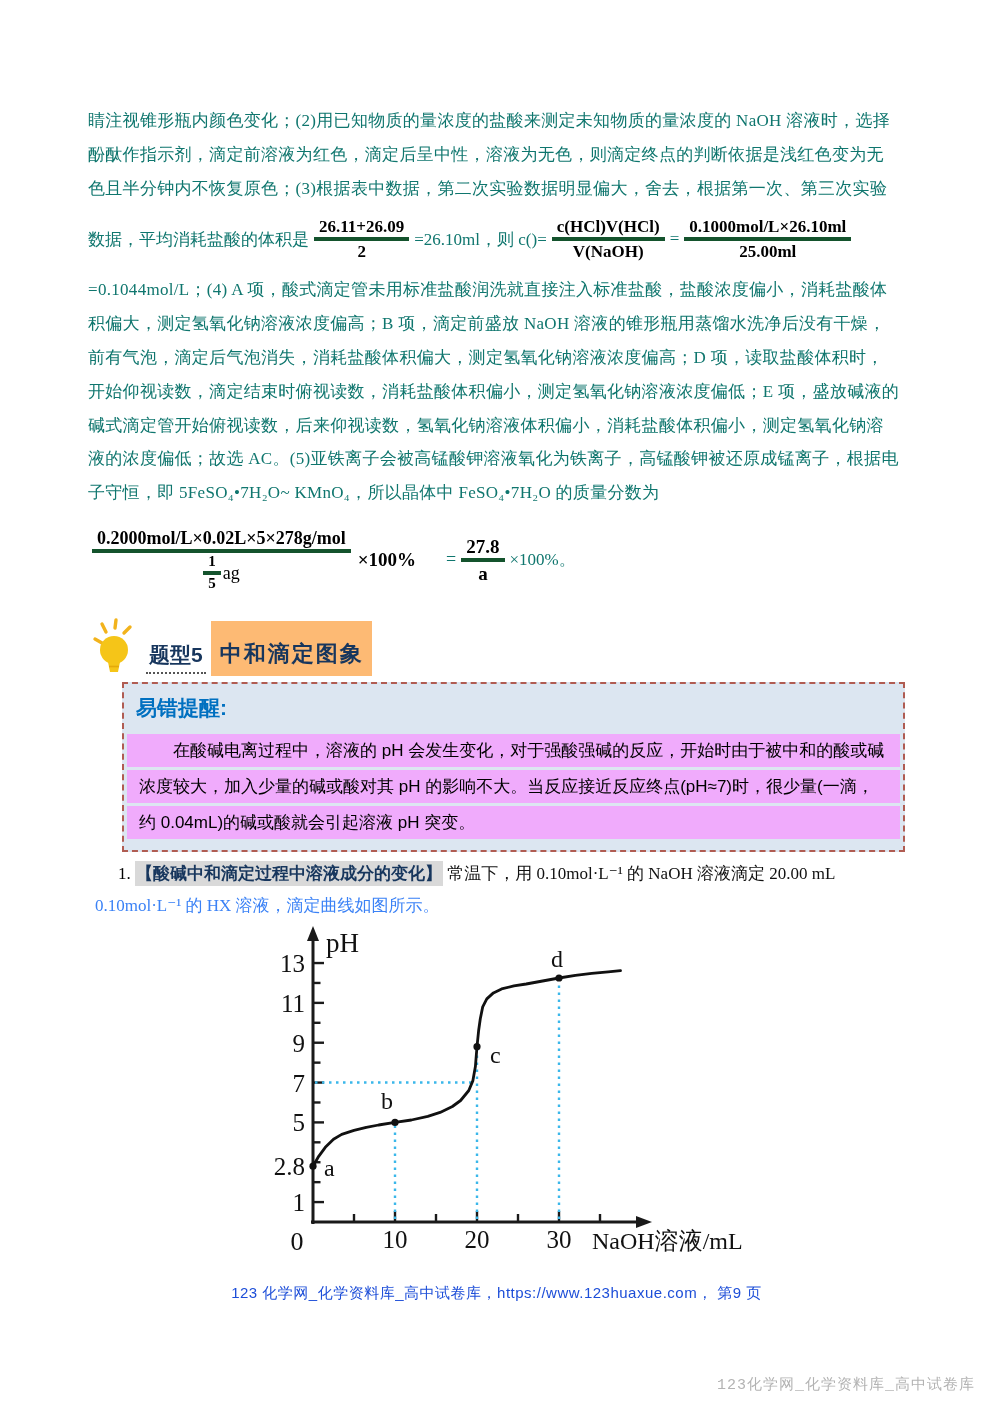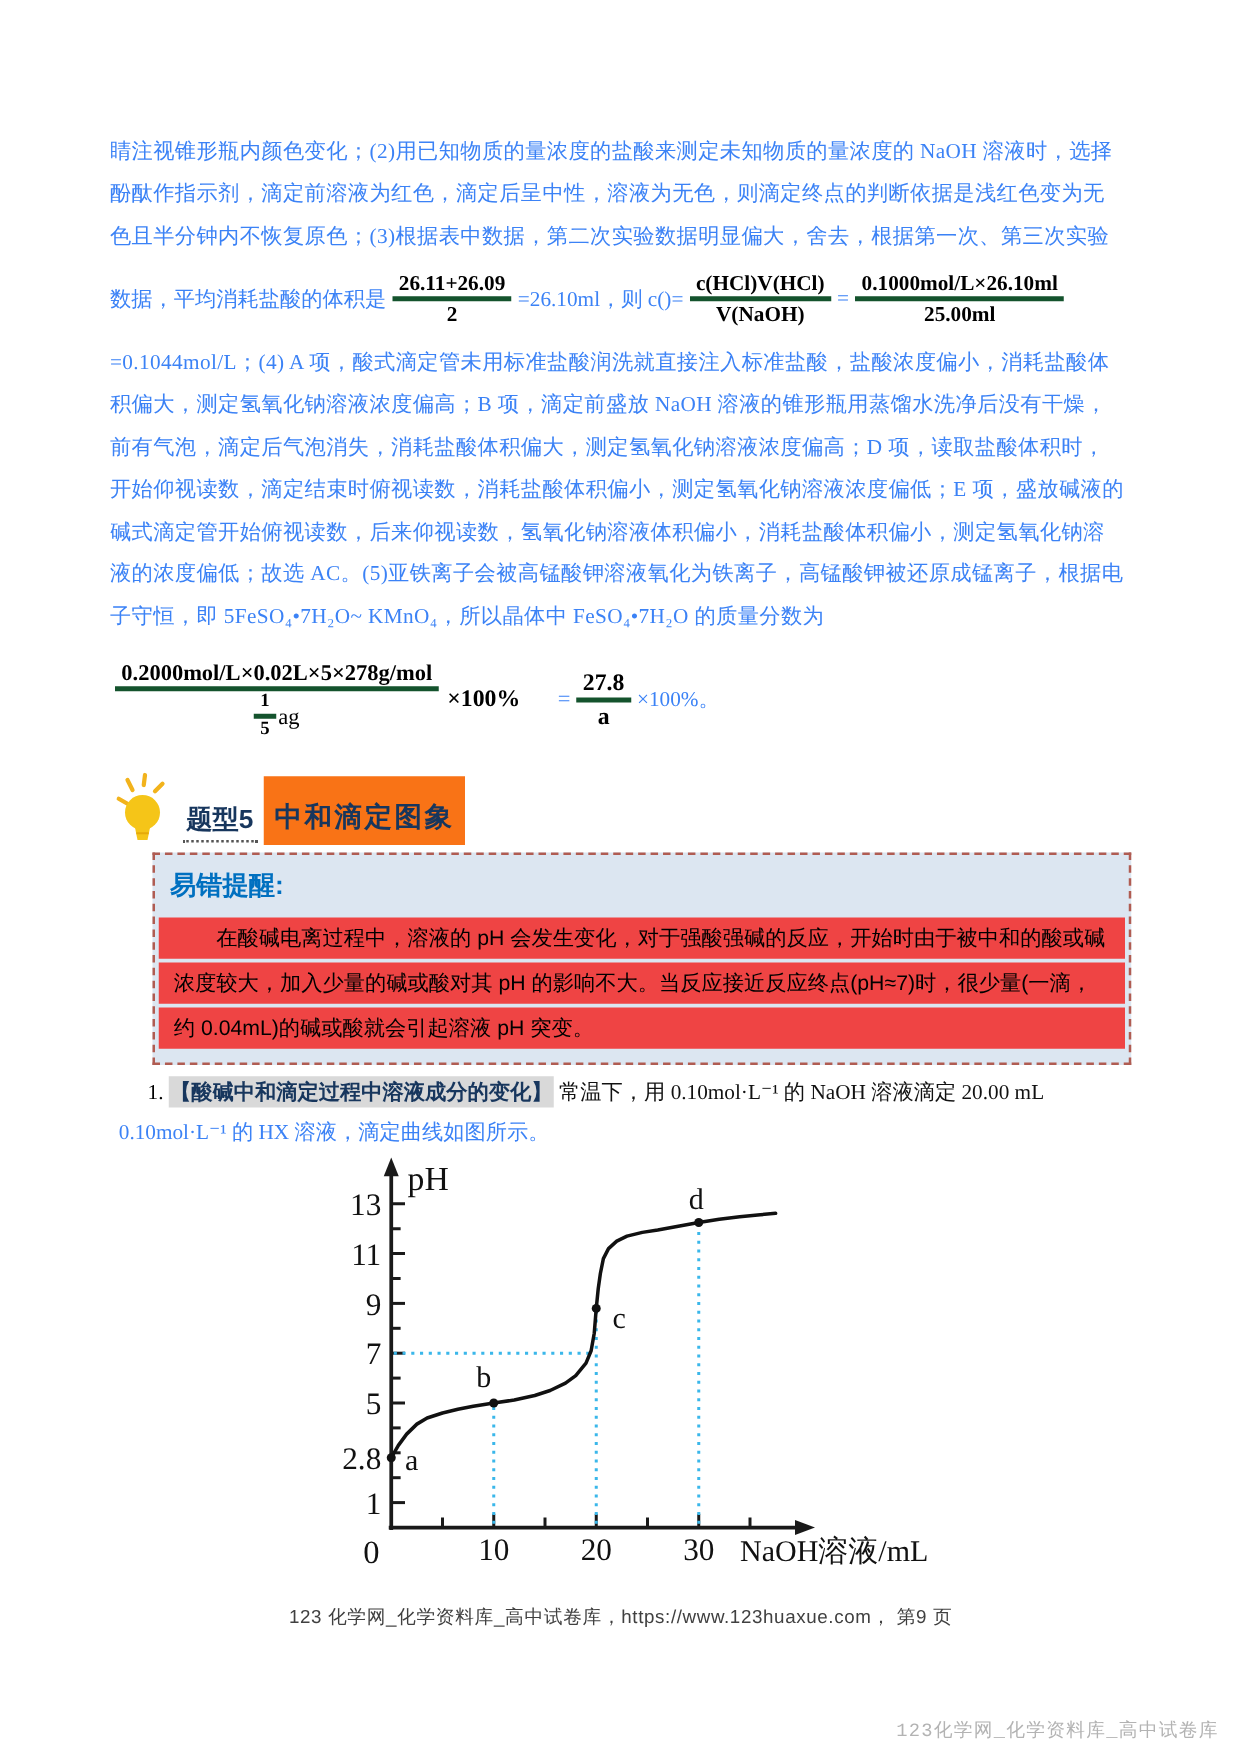--- a/index.html
+++ b/index.html
@@ -2,21 +2,21 @@
 <html><head>
 <meta charset="utf-8">
 <style>
   html,body{margin:0;padding:0;background:#888;}
   .page{position:relative;width:993px;height:1404px;background:#ffffff;overflow:hidden;
         font-family:"Liberation Serif","DejaVu Serif",serif;color:#000;}
   .content{padding:104px 88px 0 88px;}
 
   
   .para .tline{font-size:17px;line-height:33.8px;white-space:nowrap;letter-spacing:.3px;}
-  .red{color:#3b82f6;}
+  .red{color:#0f766e;}
 
   
   .frac{display:inline-flex;flex-direction:column;align-items:center;vertical-align:middle;
         font-weight:bold;color:#000;line-height:1.12;font-size:17px;margin:0 5px;}
   .frac .num{padding:0 5px 1px 5px;border-bottom:4px solid #14532d;white-space:nowrap;}
   .frac .den{padding:1px 5px 0 5px;white-space:nowrap;}
   .formula-row{display:flex;align-items:center;height:64px;font-size:17px;white-space:nowrap;margin:2px 0;}
   .formula2{height:88px;margin-top:6px;}
   .formula2 .bigfrac{font-size:18px;margin-left:4px;}
   .frac.mini{font-size:15px;margin:0 2px 0 0;line-height:1.05;}
@@ -25,44 +25,44 @@
   .times{font-size:19px;font-weight:bold;margin-left:2px;}
   .eq2{margin-left:30px;font-size:18px;}
   .rfrac{font-size:19px;}
 
   
   .section-header{display:flex;align-items:flex-end;margin:10px 0 6px 2px;height:62px;}
   .bulb{width:46px;height:58px;flex:0 0 auto;}
   .badge{font-family:"Liberation Sans","DejaVu Sans",sans-serif;font-weight:bold;font-size:21px;
          color:#17365d;border-bottom:2px dotted #555;padding:0 3px 3px 3px;margin:0 0 2px 10px;text-align:right;}
   .header-title{font-family:"Liberation Sans","DejaVu Sans",sans-serif;font-weight:bold;font-size:22px;
-         color:#17365d;background:#f97316;padding:18px 8px 7px 9px;margin-left:5px;letter-spacing:2px;}
+         color:#17365d;background:#fdba74;padding:18px 8px 7px 9px;margin-left:5px;letter-spacing:2px;}
 
   
   .tip-box{margin:6px 0 0 34px;width:779px;background:#dce6f1;border:2px dashed #b05c52;padding:6px 0 8px 0;}
   .tip-title{font-family:"Liberation Sans","DejaVu Sans",sans-serif;font-weight:bold;font-size:21px;
          color:#0070c0;margin:4px 0 12px 12px;}
-  .tip-line{background:#ef4444;margin:0 3px 3px 3px;padding:2px 12px;font-size:17px;line-height:29px;
+  .tip-line{background:#f0abfc;margin:0 3px 3px 3px;padding:2px 12px;font-size:17px;line-height:29px;
          font-family:"Liberation Sans","DejaVu Sans",sans-serif;white-space:nowrap;}
   .tip-line.indent{text-indent:2em;}
 
   
   .q-line1{margin:10px 0 0 30px;font-size:17px;white-space:nowrap;}
   .q-no{color:#000;}
   .q-tag{font-family:"Liberation Sans","DejaVu Sans",sans-serif;font-weight:bold;color:#17365d;
          background:#d9d9d9;padding:3px 1px;}
   .q-after{color:#111;}
   .q-line2{margin:9px 0 0 7px;font-size:17px;color:#3b82f6;white-space:nowrap;}
 
   
   .chart-wrap{margin:8px 0 0 172px;width:500px;height:335px;}
   #chart-svg text{font-family:"Liberation Serif","DejaVu Serif",serif;fill:#111;}
 
   .footer{margin-top:24px;text-align:center;font-family:"Liberation Sans","DejaVu Sans",sans-serif;
-          font-size:15px;color:#404040;letter-spacing:.5px;}
+          font-size:15px;color:#1d4ed8;letter-spacing:.5px;}
   .watermark{position:absolute;right:18px;bottom:10px;color:#b3b3b3;font-size:15px;
           font-family:Liberation Mono, monospace;letter-spacing:1px;}
 </style>
 </head>
 <body>
 
 <div class="page">
   <div class="content">
 
     <div class="para red">

